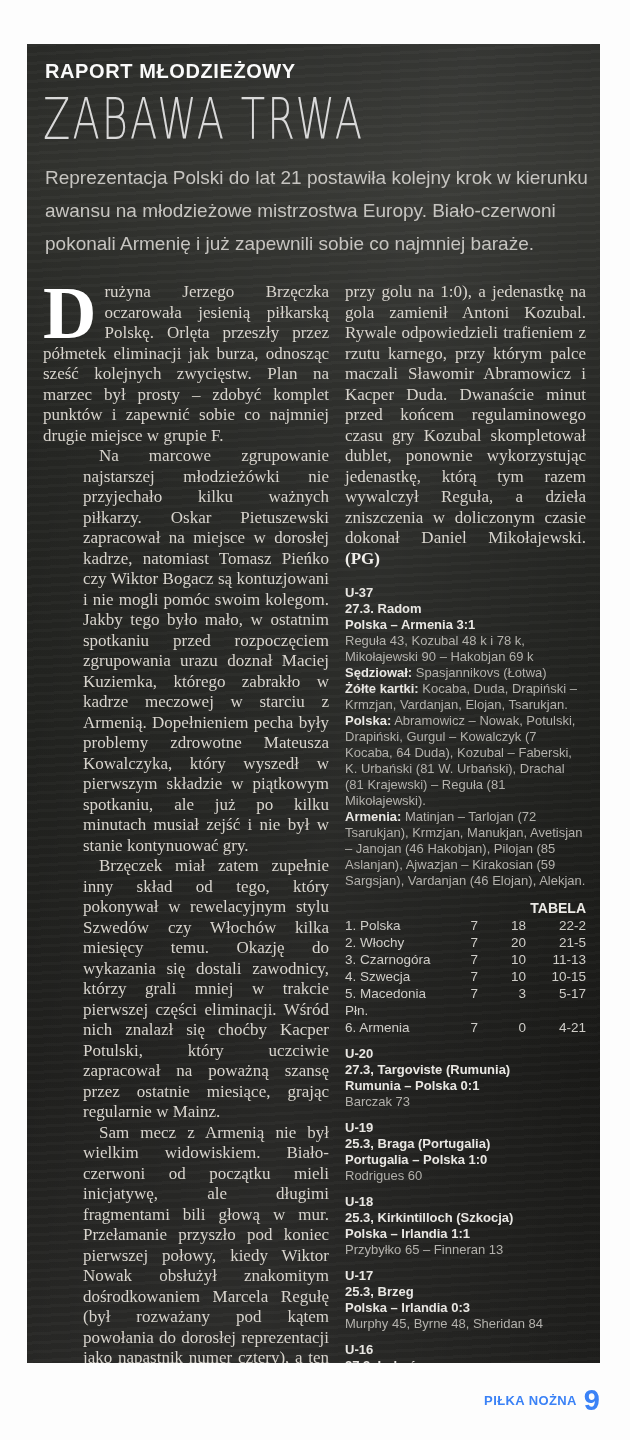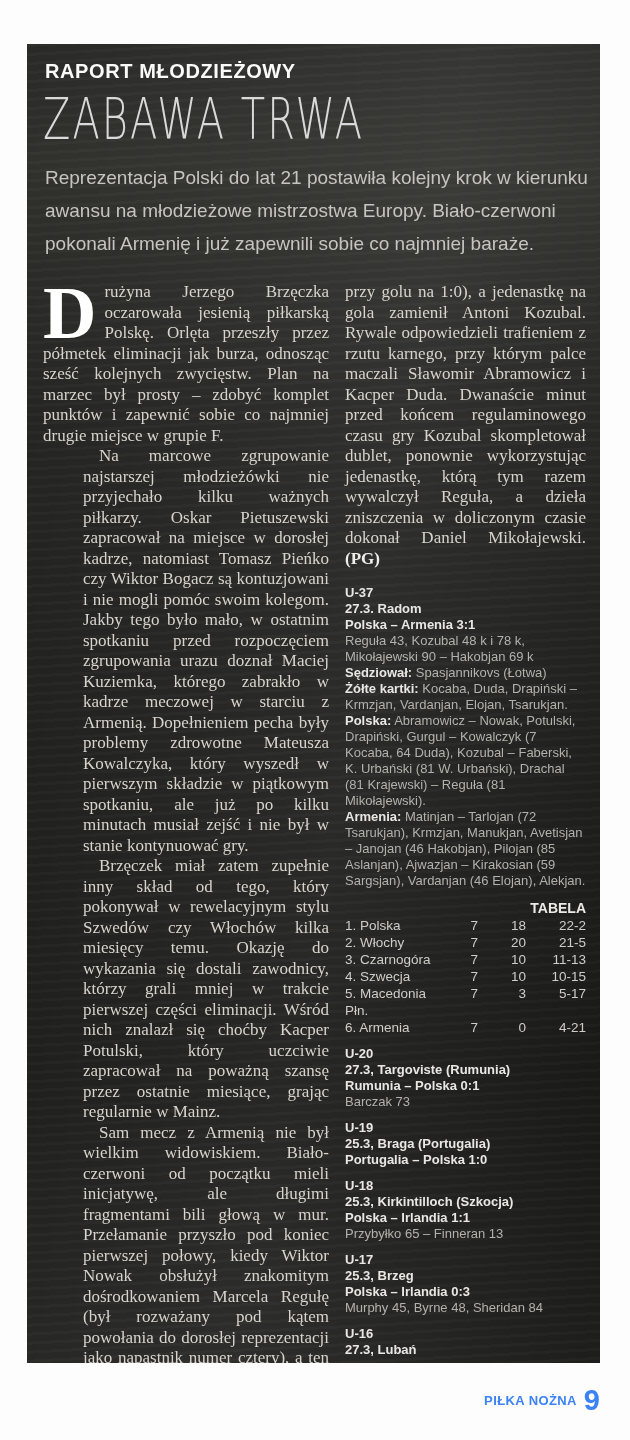--- a/index.html
+++ b/index.html
@@ -141,20 +141,21 @@
           <div class="stats match">
             <div class="bline">U-20</div>
             <div class="bline">27.3, Targoviste (Rumunia)</div>
             <div class="bline">Rumunia – Polska 0:1</div>
             <div class="rline">Barczak 73</div>
           </div>
           <div class="stats match">
             <div class="bline">U-19</div>
             <div class="bline">25.3, Braga (Portugalia)</div>
             <div class="bline">Portugalia – Polska 1:0</div>
+            <div class="rline">Rodrigues 60</div>
           </div>
           <div class="stats match">
             <div class="bline">U-18</div>
             <div class="bline">25.3, Kirkintilloch (Szkocja)</div>
             <div class="bline">Polska – Irlandia 1:1</div>
             <div class="rline">Przybyłko 65 – Finneran 13</div>
           </div>
           <div class="stats match">
             <div class="bline">U-17</div>
             <div class="bline">25.3, Brzeg</div>

